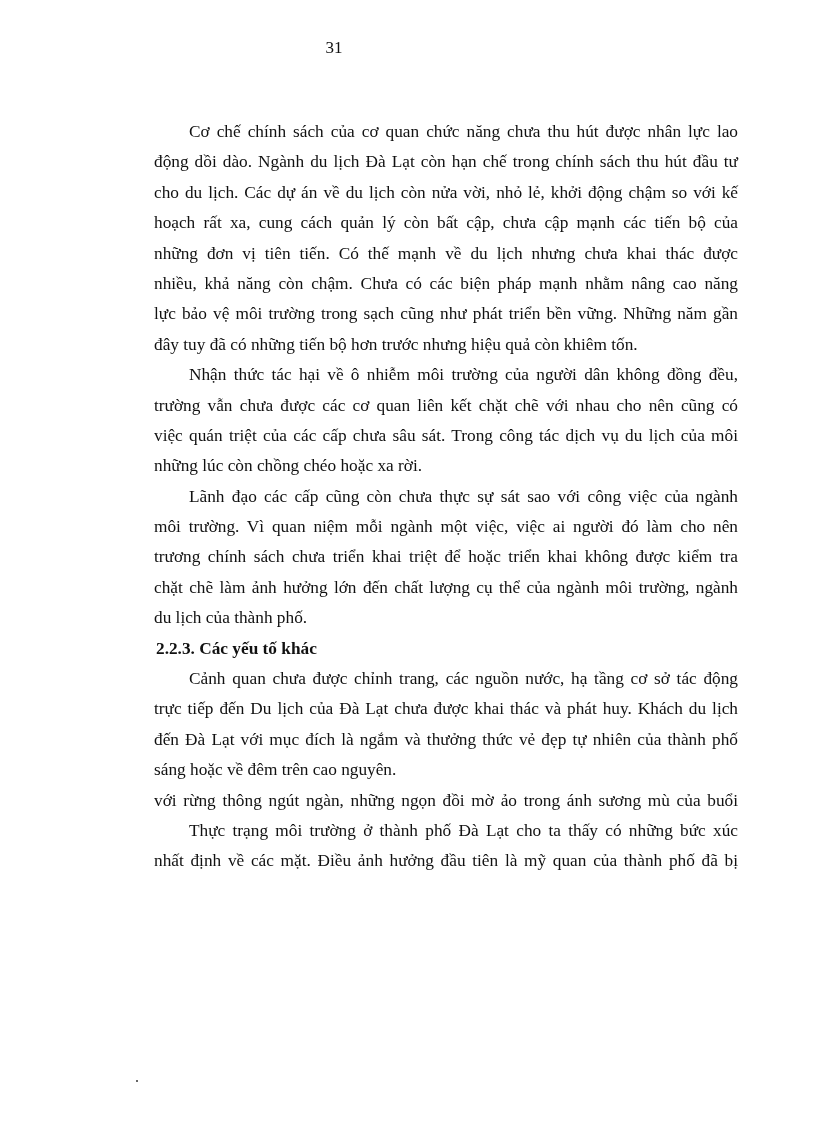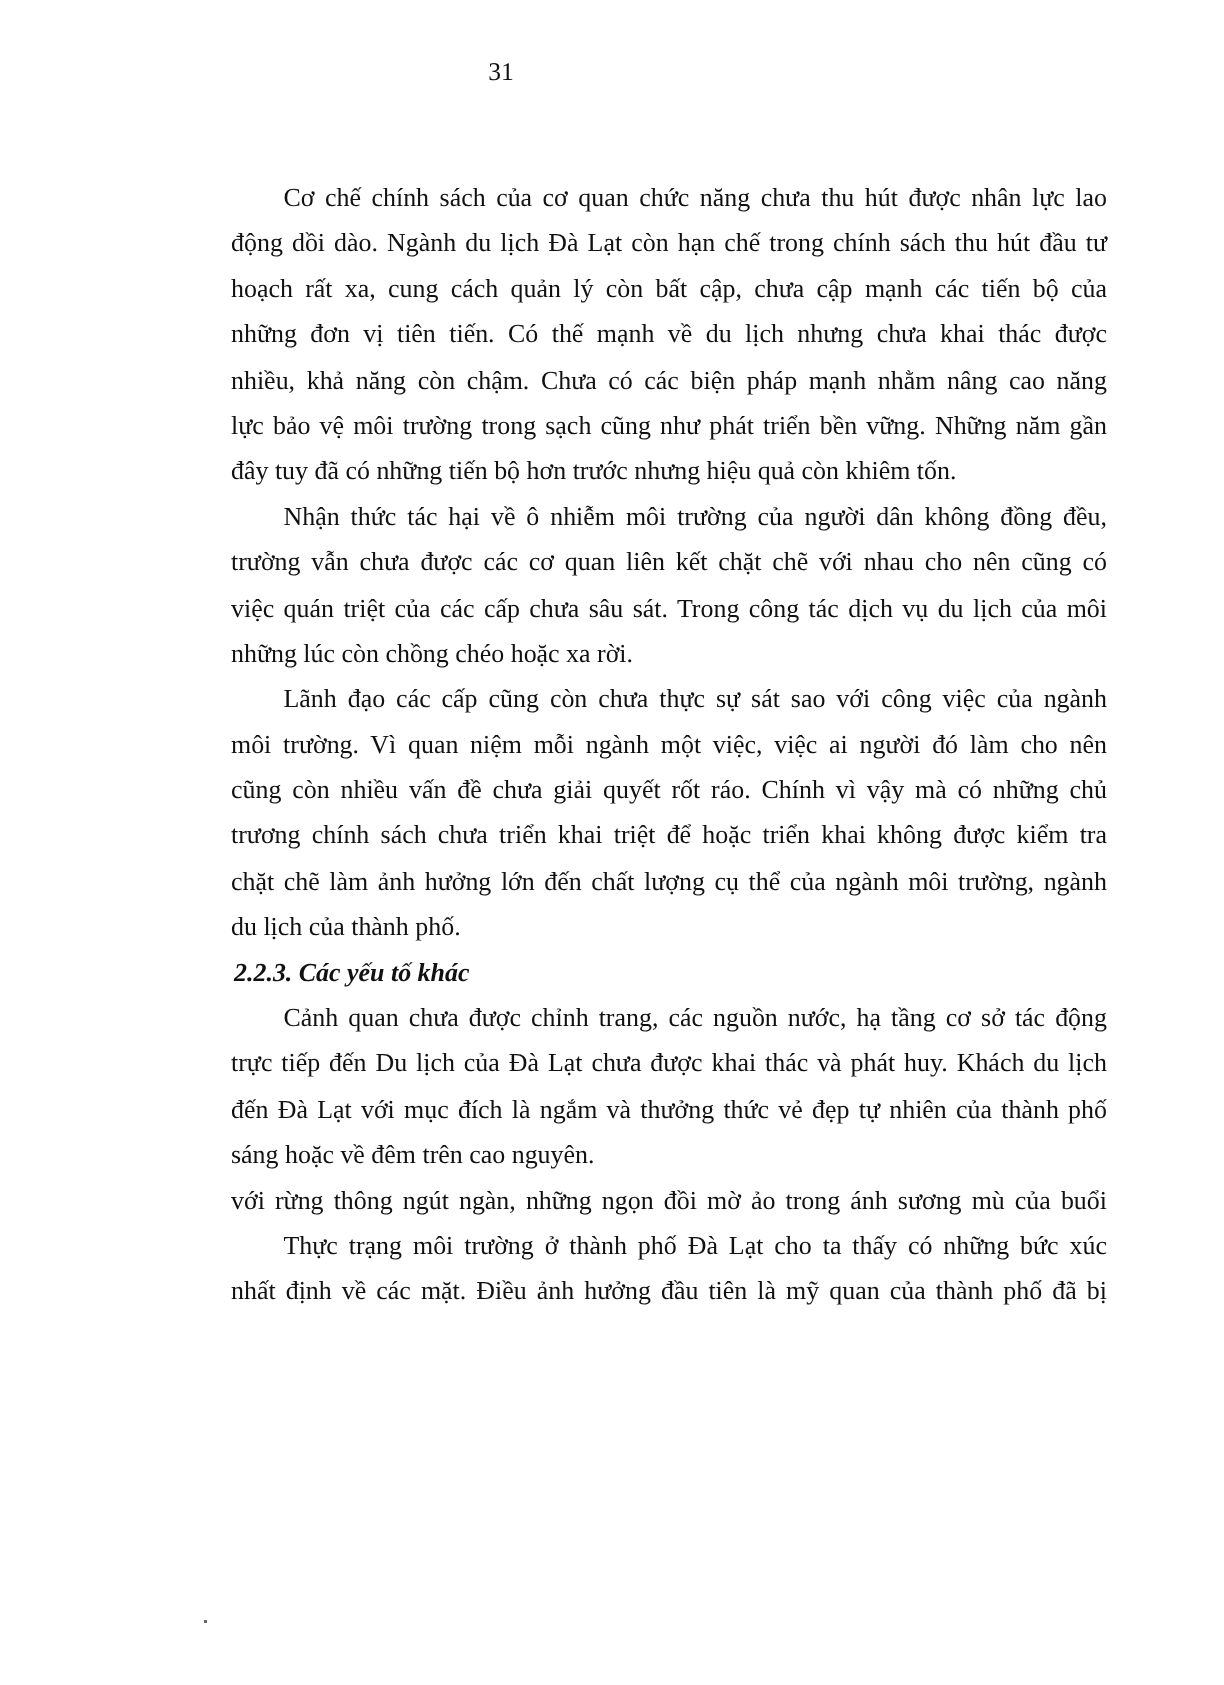--- a/index.html
+++ b/index.html
@@ -4,51 +4,51 @@
   <style>
     html, body { margin: 0; padding: 0; background: #ffffff; }
     body { width: 816px; height: 1123px; position: relative; overflow: hidden;
       font-family: "Liberation Serif", "DejaVu Serif", serif; color: #111; }
     .page-number { position: absolute; top: 38px; left: 0; width: 668px; text-align: center; font-size: 17px; }
     .content { position: absolute; left: 140px; top: 117px; width: 598px; }
     .line { height: 30.4px; line-height: 30.4px; font-size: 17.3px; white-space: nowrap;
       text-align: justify; text-align-last: justify; margin-left: 14px; }
     .line.last { text-align-last: left; }
     .line.indent { padding-left: 35px; }
-    .line.heading { font-weight: bold; text-align-last: left; padding-left: 2px; font-style: italic; }
+    .line.heading { font-weight: bold; text-align-last: left; padding-left: 2px; }
     .dot { position: absolute; left: 136px; top: 1080px; width: 2px; height: 2px; background: #666; }
   </style>
 </head>
 <body>
 
 <div class="page-number">31</div>
 
 <div class="content">
 
   <div>
     <div class="line indent">Cơ chế chính sách của cơ quan chức năng chưa thu hút được nhân lực lao</div>
     <div class="line">động dồi dào. Ngành du lịch Đà Lạt  còn hạn chế trong chính sách thu hút đầu tư</div>
+    <div class="line">cho du lịch. Các dự án về du lịch còn nửa vời, nhỏ lẻ, khởi động chậm so với kế</div>
     <div class="line">hoạch rất xa, cung cách quản lý còn bất cập, chưa cập mạnh các tiến bộ của</div>
     <div class="line">những đơn vị tiên tiến.  Có thế mạnh về du lịch nhưng chưa khai thác được</div>
     <div class="line">nhiều, khả năng  còn chậm.  Chưa có các biện pháp mạnh nhằm nâng cao năng</div>
     <div class="line">lực bảo vệ môi trường trong sạch cũng như phát triển bền vững.  Những năm gần</div>
     <div class="line last">đây tuy đã có những tiến bộ hơn trước nhưng hiệu quả còn khiêm tốn.</div>
   </div>
 
   <div>
     <div class="line indent">Nhận thức tác hại về ô nhiễm môi trường của người dân không đồng đều,</div>
     <div class="line">trường vẫn chưa được các cơ quan liên kết chặt chẽ với nhau cho nên cũng có</div>
     <div class="line">việc quán triệt của các cấp chưa sâu sát. Trong công tác dịch vụ du lịch của môi</div>
     <div class="line last">những lúc còn chồng chéo hoặc xa rời.</div>
   </div>
 
   <div>
     <div class="line indent">Lãnh đạo các cấp cũng còn chưa thực sự sát sao với công việc của ngành</div>
     <div class="line">môi trường. Vì quan niệm mỗi ngành một việc, việc ai người đó làm cho nên</div>
-    <div class="line">cũng còn nhiều vấn đề chưa giải quyết rốt ráo. Chính vì vậy mà có những chủ</div>
     <div class="line">trương chính sách chưa triển khai triệt để hoặc triển khai không được kiểm tra</div>
     <div class="line">chặt chẽ làm ảnh hưởng lớn đến chất lượng cụ thể của ngành môi trường, ngành</div>
     <div class="line last">du lịch của thành phố.</div>
   </div>
 
   <div class="line heading">2.2.3.  Các yếu tố khác</div>
 
   <div>
     <div class="line indent">Cảnh quan chưa được chỉnh trang, các nguồn nước, hạ tầng cơ sở tác động</div>
     <div class="line">trực tiếp đến Du lịch của Đà Lạt chưa được khai thác và phát huy. Khách du lịch</div>

